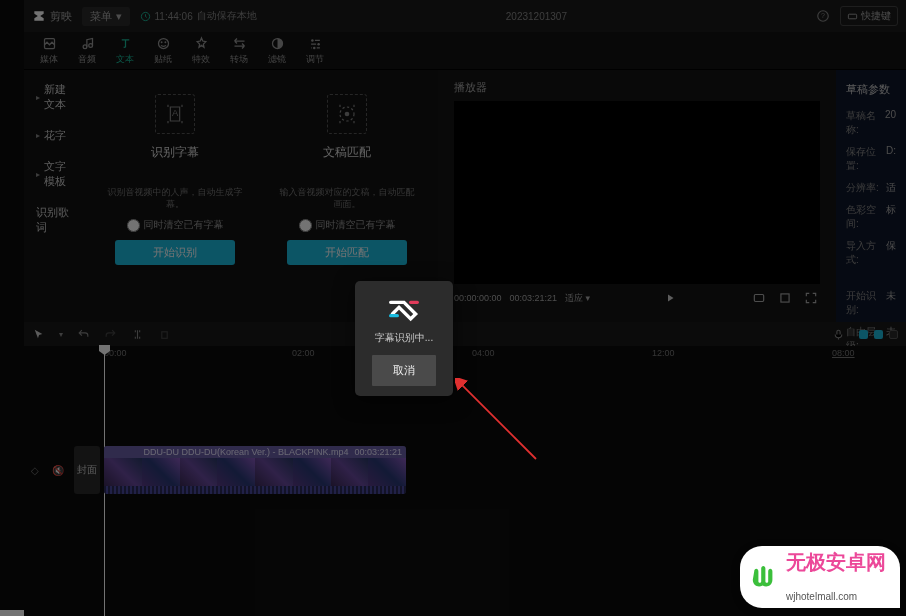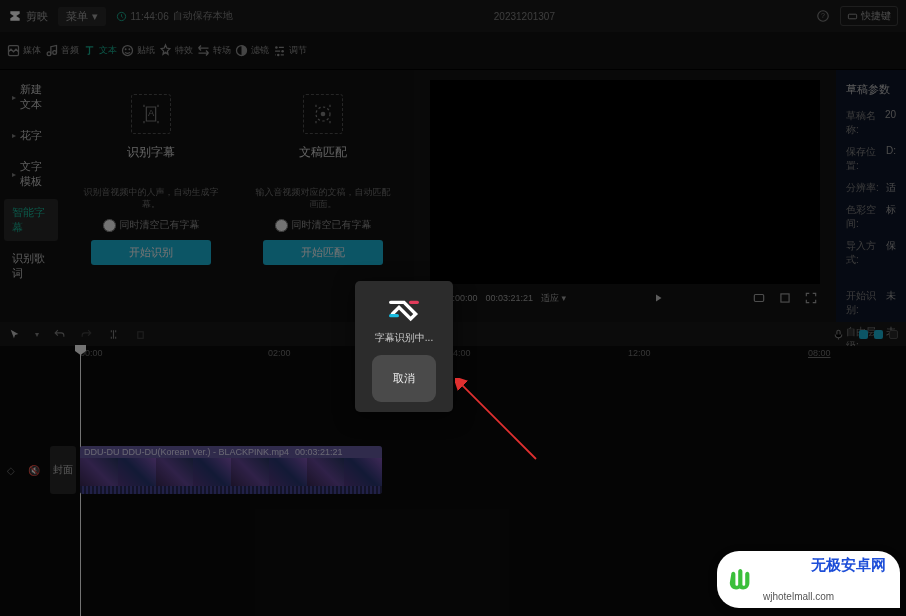--- a/index.html
+++ b/index.html
@@ -15,20 +15,21 @@
     .dim-overlay {
       position: absolute; inset: 0;
       background: rgba(0,0,0,0.55);
       z-index: 50;
       pointer-events: none;
     }
     .app {
       width: 906px; height: 610px;
       background: #0d0d0d;
       position: relative;
+      padding-left: 24px;
     }
     
     .topbar {
       height: 32px; background: #1c1c1c;
       display: flex; align-items: center;
       padding: 0 8px; gap: 10px;
       color: #aaa; font-size: 11px;
     }
     .topbar .brand { display:flex; align-items:center; gap:4px; font-weight:500; }
     .topbar .brand svg { width:14px; height:14px; }
@@ -43,21 +44,21 @@
     .shortcut-pill { border:1px solid #444; border-radius:3px; padding:2px 6px; display:flex; align-items:center; gap:3px; font-size:10px;}
     
     .toolbar {
       height: 38px; background: #121212;
       display:flex; align-items:center; padding:0 6px;
       border-bottom:1px solid #000;
     }
     .tool {
       width: 38px; text-align:center;
       color:#999; font-size:9px;
-      display:flex; align-items:center; gap:2px;
+      display:flex; flex-direction:column; align-items:center; gap:2px;
       cursor:pointer;
     }
     .tool.active { color:#1abc9c; }
     .tool svg { width:15px; height:15px; }
     .mid {
       display:flex; height: 252px;
     }
     
     .leftnav {
       width: 62px; background:#121212;
@@ -142,58 +143,58 @@
       font-size:10px; color:#ccc; writing-mode:horizontal-tb;
     }
     .clip{
       position:absolute; left:80px; top:100px; height:48px; width:302px;
       border-radius:3px; overflow:hidden;
       display:flex; flex-direction:column;
       background:#3a3658;
     }
     .clip-label{
       height:12px; background:#6a5fa8; color:#e8e4ff; font-size:9px;
-      padding:0 4px; display:flex; align-items:center; gap:6px; white-space:nowrap;
+      padding:0 4px; display:flex; align-items:center; gap:6px; white-space:nowrap;justify-content:flex-end;
     }
     .clip-thumbs{flex:1; display:flex;}
     .thumb{flex:1; background:linear-gradient(45deg,#3b2a58,#6a4aa0,#2a3a68);}
     .thumb:nth-child(2n){background:linear-gradient(45deg,#5a3a88,#2a3a78,#8a5ac0);}
     .clip-audio{height:8px; background:repeating-linear-gradient(90deg,#2a2a58 0 2px,#4a4aa0 2px 4px);}
     
     .modal{
       position:absolute; z-index:100;
       left:355px; top:281px; width:98px;
       background:#2c2c2c; border-radius:5px;
       padding:10px 10px 10px; text-align:center;
       box-shadow:0 4px 20px rgba(0,0,0,0.6);
     }
     .modal .logo{width:40px;height:28px;margin:4px auto 6px;}
     .modal .msg{font-size:10px;color:#ccc;margin-bottom:10px;}
     .modal .cancel{
       background:#4a4a4a; color:#eee; width:64px; margin:0 auto;
-      padding:16px 0; border-radius:9px; font-size:11px; cursor:pointer;
+      padding:8px 0; border-radius:1px; font-size:11px; cursor:pointer;
     }
     
     .arrow{
       position:absolute; z-index:110;
       left:455px; top:378px; width:90px; height:90px;
       pointer-events:none;
     }
     
     .watermark{
       position:absolute; z-index:200;
       right:6px; bottom:8px;
       background:#fff; border-radius:22px 22px 0 22px;
       padding:6px 14px 6px 10px;
       display:flex; align-items:center; gap:8px;
       box-shadow:0 2px 8px rgba(0,0,0,0.3);
     }
     .wm-logo{width:28px;height:28px;}
     .wm-txt{display:flex;flex-direction:column;line-height:1;}
-    .wm-name{font-size:15px;font-weight:700;color:#1d4ed8;margin-left:48px;}
+    .wm-name{font-size:20px;font-weight:700;color:#ec4899;}
     .wm-url{font-size:10px;color:#555;margin-top:20px;}
   </style>
 </head>
 <body>
 
 <div class="app">
 
   <div class="topbar">
     <div class="brand">
       <svg viewBox="0 0 24 24">
@@ -300,23 +301,20 @@
           <span class="chev">▸</span>
           <span>新建文本</span>
         </div>
         <div class="item">
           <span class="chev">▸</span>
           <span>花字</span>
         </div>
         <div class="item">
           <span class="chev">▸</span>
           <span>文字模板</span>
-        </div>
-        <div class="item active">
-          <span>智能字幕</span>
         </div>
         <div class="item">
           <span>识别歌词</span>
         </div>
       </div>
     <div class="content" id="content">
         <div class="card">
           <div class="iconbox">
             <svg width="28" height="28" viewBox="0 0 24 24">
               <path d="M8 6h8v12H8z" fill="none" stroke="#888"></path>
@@ -337,20 +335,21 @@
               <path d="M6 4v2M18 4v2M6 18v2M18 18v2" stroke="#888"></path>
             </svg>
           </div>
           <div class="title">文稿匹配</div>
           <div class="desc">输入音视频对应的文稿，自动匹配画面。</div>
           <label class="check"><input type="radio" style=""> 同时清空已有字幕</label>
           <div class="btn">开始匹配</div>
         </div>
       </div>
     <div class="player">
+      <div class="player-title">播放器</div>
       <div class="screen"></div>
       <div class="player-bar">
         <span>00:00:00:00</span>
         <span>00:03:21:21</span>
         <span><span>适应</span> ▾</span>
         <div class="pb-spacer"></div>
         <div class="pb-btn">
             <svg viewBox="0 0 24 24" width="12" height="12">
               <path fill="#ccc" d="M8 5v14l11-7z"></path>
             </svg>

